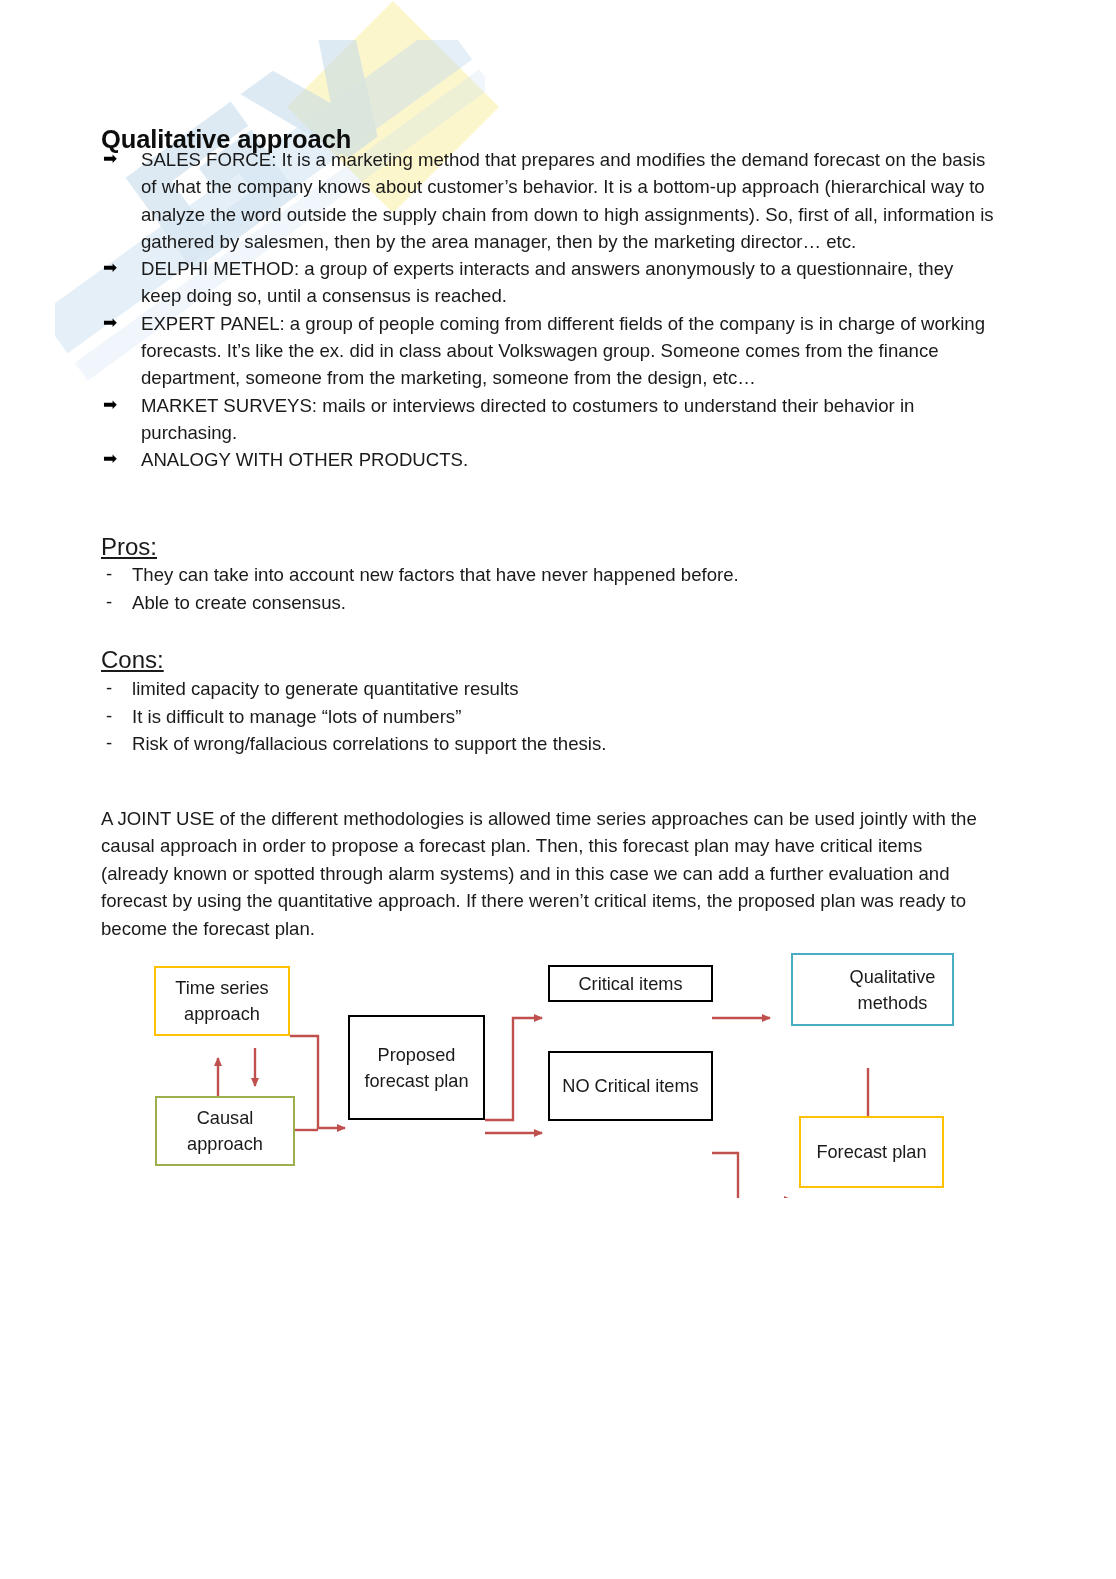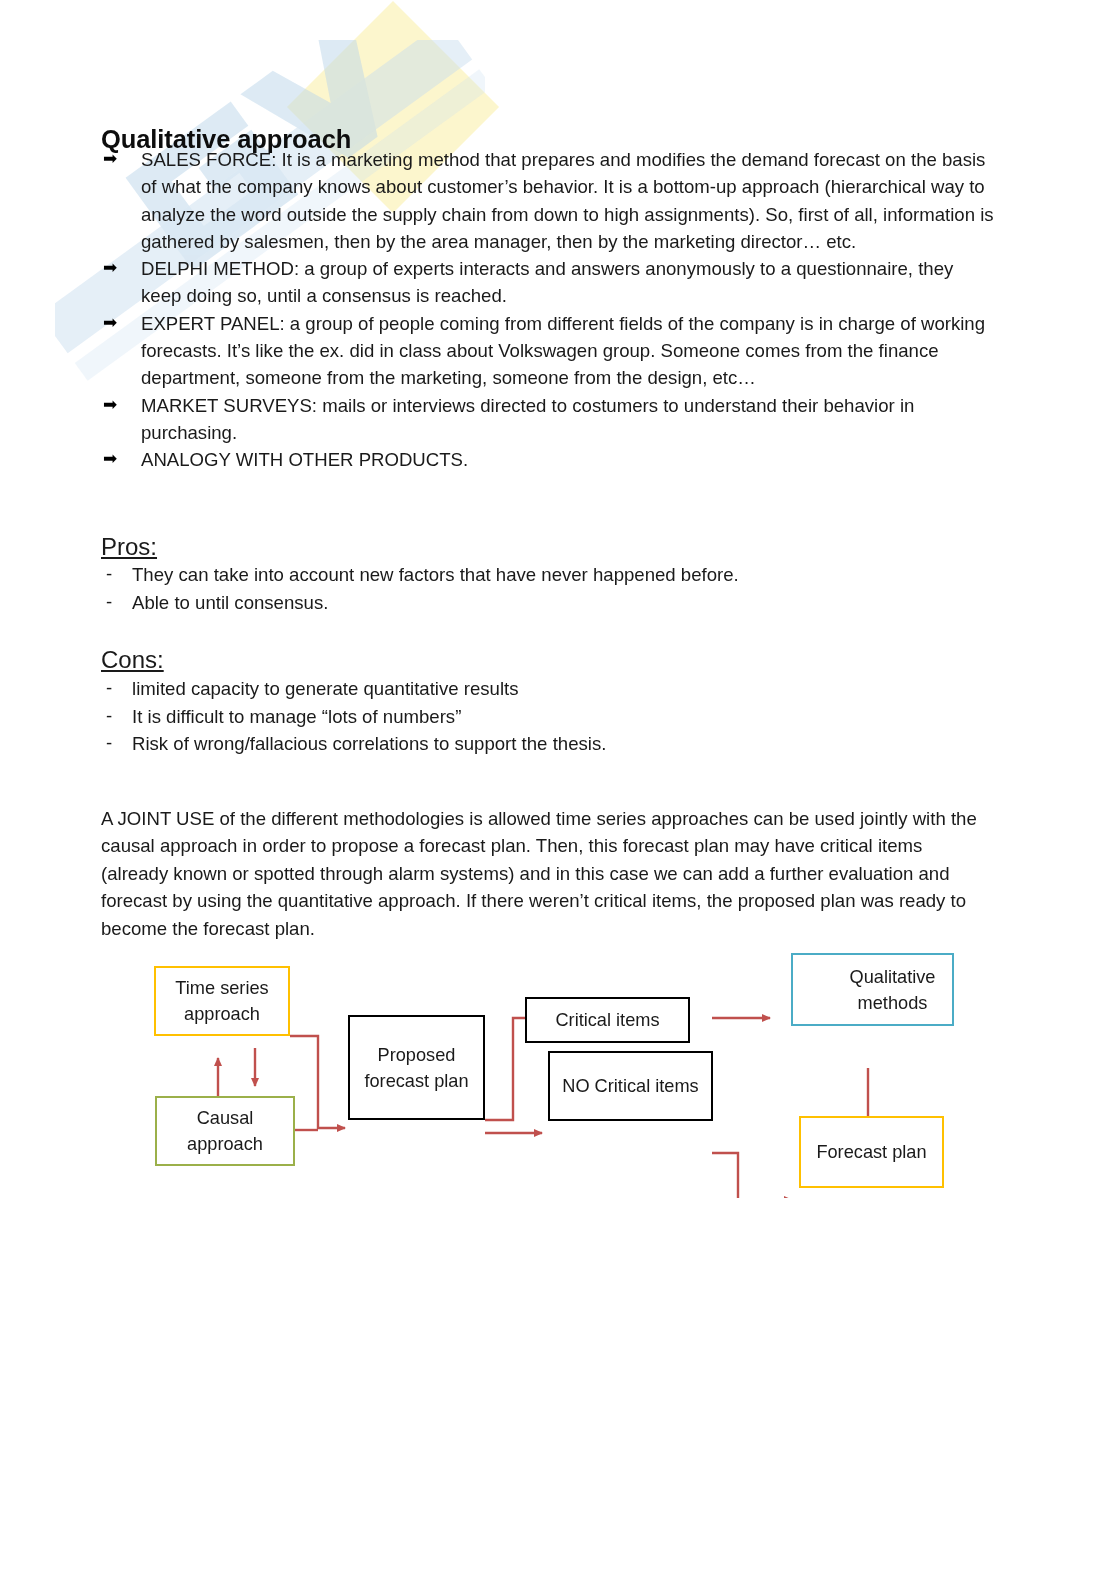--- a/index.html
+++ b/index.html
@@ -196,21 +196,21 @@
   </div>
 
   <div class="section-head" style="left:101px; top:533px;">Pros:</div>
   <div class="dash-list" style="left:101px; top:561px;">
     <div class="dash-item">
       <span class="dash-glyph">-</span>
       <span>They can take into account new factors that have never happened before.</span>
     </div>
     <div class="dash-item">
       <span class="dash-glyph">-</span>
-      <span>Able to until consensus.</span>
+      <span>Able to create consensus.</span>
     </div>
   </div>
 
   <div class="section-head" style="left:101px; top:646px;">Cons:</div>
   <div class="dash-list" style="left:101px; top:675px;">
     <div class="dash-item">
       <span class="dash-glyph">-</span>
       <span>limited capacity to generate quantitative results</span>
     </div>
     <div class="dash-item">
@@ -260,21 +260,21 @@
     </div>
 
     <div class="fc-box" style="left:15px; top:148px; width:140px; height:70px; border:2.2px solid #9bb04a;">
       <span>Causal approach</span>
     </div>
 
     <div class="fc-box" style="left:208px; top:67px; width:137px; height:105px; border:2.5px solid #000000;text-align:center;">
       <span>Proposed forecast plan</span>
     </div>
 
-    <div class="fc-box" style="left:385px; top:17px; width:165px; height:46px; border:2.5px solid #000000;margin-top:32px;">
+    <div class="fc-box" style="left:408px; top:17px; width:165px; height:37px; border:2.5px solid #000000;">
       <span>Critical items</span>
     </div>
 
     <div class="fc-box" style="left:408px; top:103px; width:165px; height:70px; border:2.5px solid #000000;">
       <span>NO Critical items</span>
     </div>
 
     <div class="fc-box" style="left:651px; top:5px; width:163px; height:73px; border:2.5px solid #4bacc6;padding-left:40px;">
       <span>Qualitative methods</span>
     </div>

